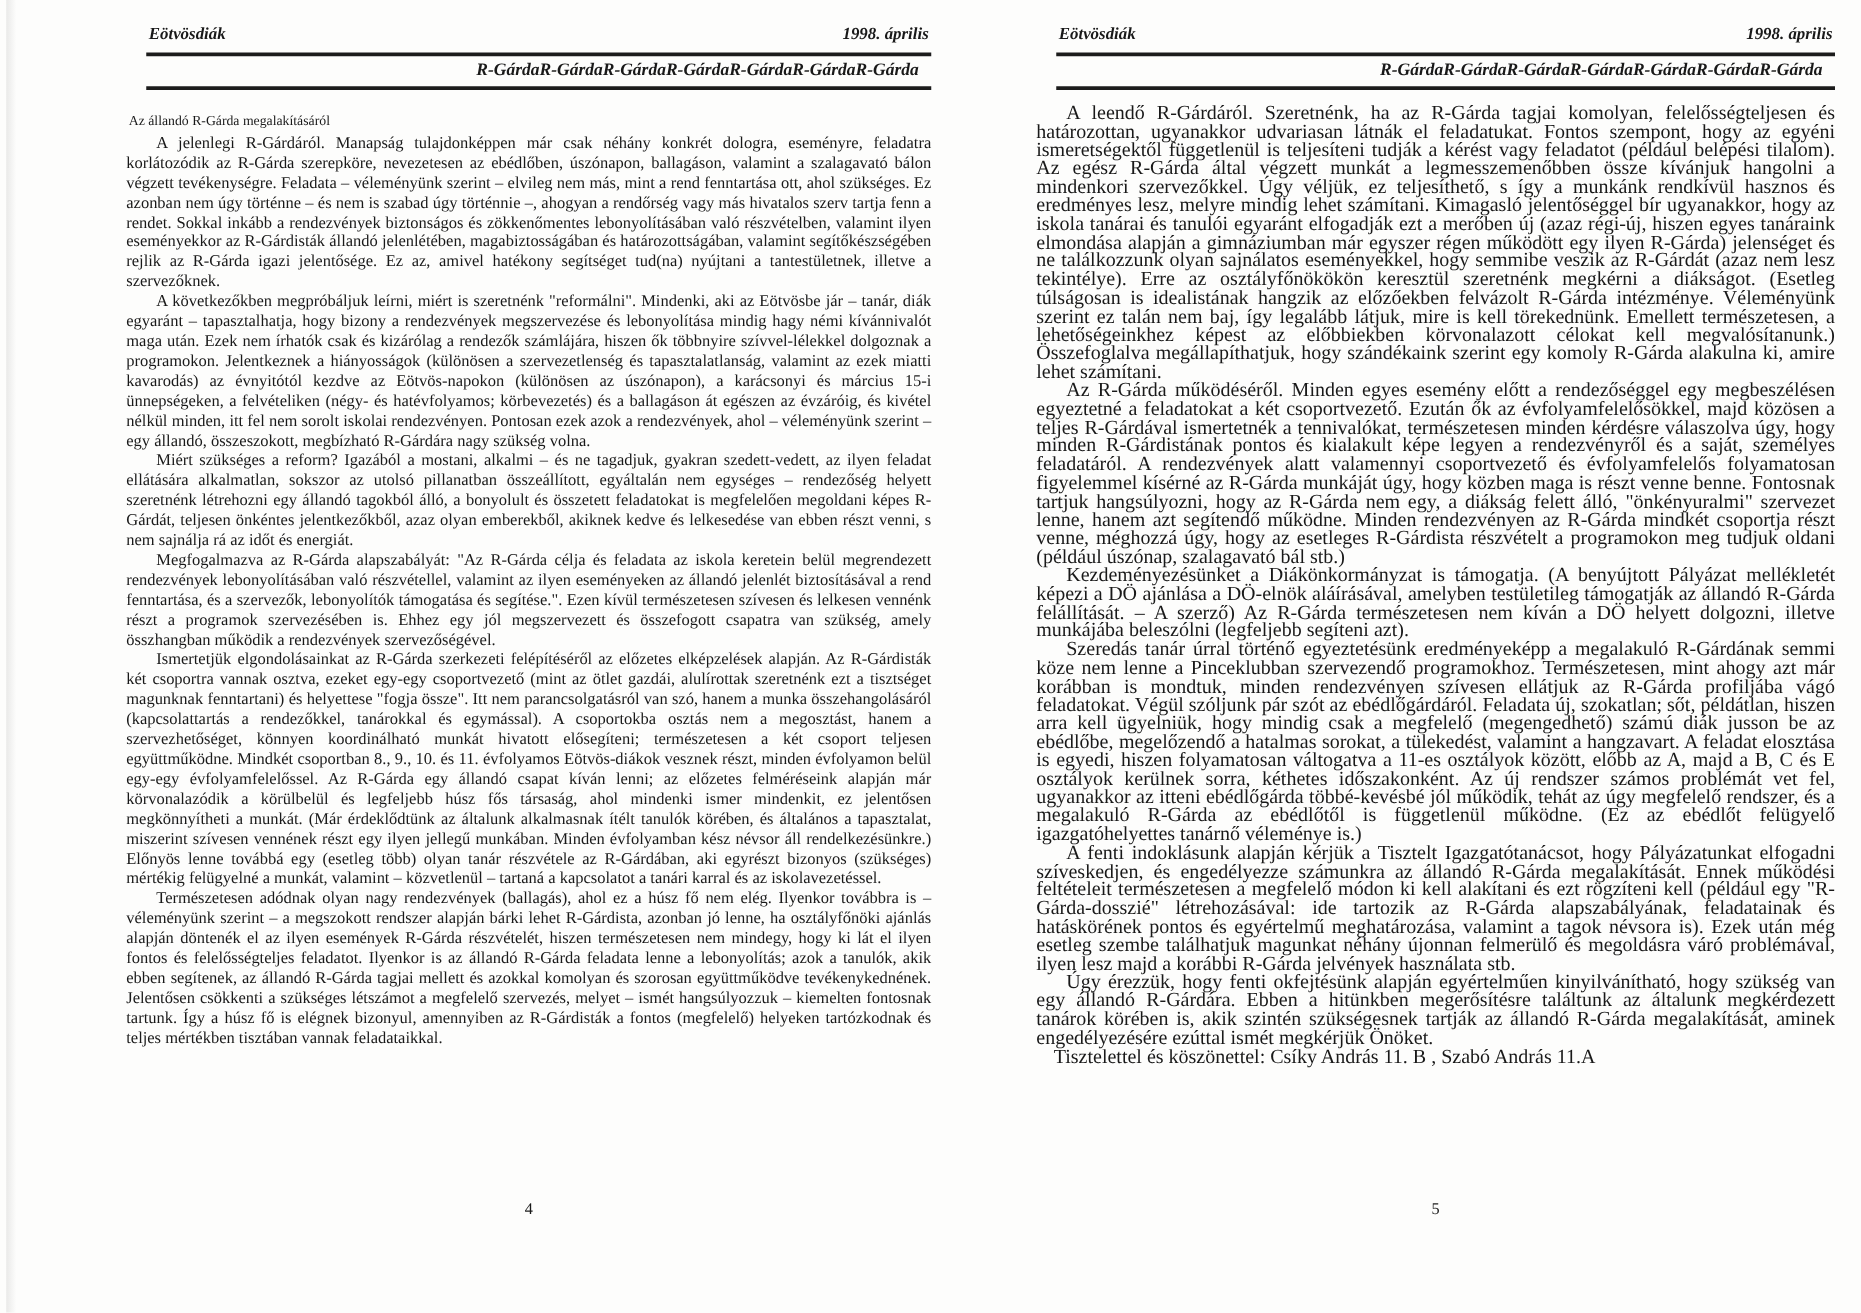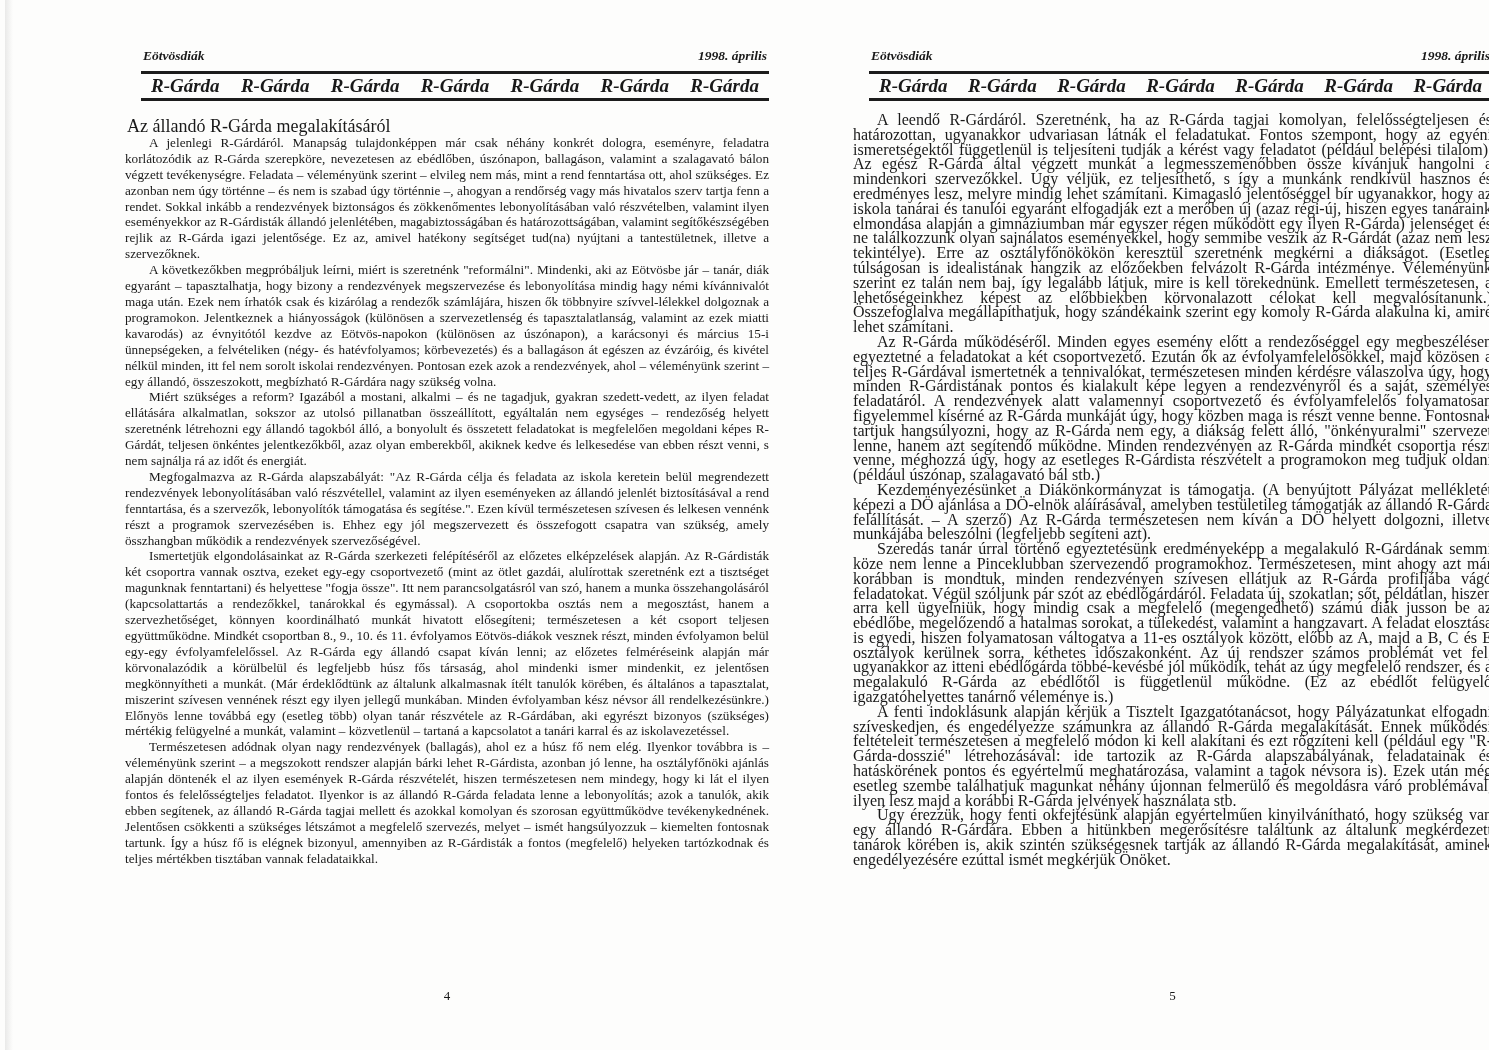--- a/index.html
+++ b/index.html
@@ -9,41 +9,41 @@
     background: #fdfdfc;
     color: #191919;
     font-family: "Liberation Serif", serif;
     position: relative;
     overflow: hidden;
   }
   .scan-edge {
     position: absolute; left: 5px; top: 0; width: 8px; height: 100%;
     background: linear-gradient(to right, rgba(60,60,60,0.10), rgba(60,60,60,0));
   }
-  .page { position: absolute; top: 48px; height: 990px; margin-left: 24px; }
+  .page { position: absolute; top: 19px; height: 990px; }
   .page--left  { left: 101px; width: 644px; }
   .page--right { left: 829px; width: 639px; }
 
   .masthead {
     display: flex; justify-content: space-between;
     font-style: italic; font-weight: bold; font-size: 13.5px; line-height: 16px;
     padding-left: 18px; padding-right: 2px;
   }
   .band {
     margin-top: 7px; margin-left: 16px;
     border-top: 3px solid #1c1c1c; border-bottom: 3px solid #1c1c1c;
     padding: 3px 10px 4px 10px;
-    display: flex; justify-content: space-between;
-    font-style: italic; font-weight: bold; font-size: 19px; line-height: 17px;
+    display: flex; justify-content: flex-end;
+    font-style: italic; font-weight: bold; font-size: 14px; line-height: 17px;
   }
 
   .body-text { font-size: 13.2px; line-height: 15.9px; }
   .body-text--right { margin-top: 12px; font-size: 16px; line-height: 14.8px; }
 
-  .title { margin: 18px 0 0 2px; font-size: 18px; }
+  .title { margin: 18px 0 0 2px; font-size: 11px; }
   .salutation { margin: 14px 0 2px 2px; }
   .para { margin: 0; text-indent: 24px; text-align: justify; }
   .signature { margin: 0; text-indent: 14px; }
   .submission { margin: 15px 0 0 0; }
 
   .pageno {
     position: absolute; top: 940px; left: 0; right: 0;
     text-align: center; font-size: 13px;
   }
 </style>
@@ -92,15 +92,16 @@
     <span>R-Gárda</span>
     <span>R-Gárda</span>
   </div>
   <div class="body-text body-text--right">
     <p class="para">A leendő R-Gárdáról. Szeretnénk, ha az R-Gárda tagjai komolyan, felelősségteljesen és határozottan, ugyanakkor udvariasan látnák el feladatukat. Fontos szempont, hogy az egyéni ismeretségektől függetlenül is teljesíteni tudják a kérést vagy feladatot (például belépési tilalom). Az egész R-Gárda által végzett munkát a legmesszemenőbben össze kívánjuk hangolni a mindenkori szervezőkkel. Úgy véljük, ez teljesíthető, s így a munkánk rendkívül hasznos és eredményes lesz, melyre mindig lehet számítani. Kimagasló jelentőséggel bír ugyanakkor, hogy az iskola tanárai és tanulói egyaránt elfogadják ezt a merőben új (azaz régi-új, hiszen egyes tanáraink elmondása alapján a gimnáziumban már egyszer régen működött egy ilyen R-Gárda) jelenséget és ne találkozzunk olyan sajnálatos eseményekkel, hogy semmibe veszik az R-Gárdát (azaz nem lesz tekintélye). Erre az osztályfőnökökön keresztül szeretnénk megkérni a diákságot. (Esetleg túlságosan is idealistának hangzik az előzőekben felvázolt R-Gárda intézménye. Véleményünk szerint ez talán nem baj, így legalább látjuk, mire is kell törekednünk. Emellett természetesen, a lehetőségeinkhez képest az előbbiekben körvonalazott célokat kell megvalósítanunk.) Összefoglalva megállapíthatjuk, hogy szándékaink szerint egy komoly R-Gárda alakulna ki, amire lehet számítani.</p>
     <p class="para">Az R-Gárda működéséről. Minden egyes esemény előtt a rendezőséggel egy megbeszélésen egyeztetné a feladatokat a két csoportvezető. Ezután ők az évfolyamfelelősökkel, majd közösen a teljes R-Gárdával ismertetnék a tennivalókat, természetesen minden kérdésre válaszolva úgy, hogy minden R-Gárdistának pontos és kialakult képe legyen a rendezvényről és a saját, személyes feladatáról. A rendezvények alatt valamennyi csoportvezető és évfolyamfelelős folyamatosan figyelemmel kísérné az R-Gárda munkáját úgy, hogy közben maga is részt venne benne. Fontosnak tartjuk hangsúlyozni, hogy az R-Gárda nem egy, a diákság felett álló, "önkényuralmi" szervezet lenne, hanem azt segítendő működne. Minden rendezvényen az R-Gárda mindkét csoportja részt venne, méghozzá úgy, hogy az esetleges R-Gárdista részvételt a programokon meg tudjuk oldani (például úszónap, szalagavató bál stb.)</p>
     <p class="para">Kezdeményezésünket a Diákönkormányzat is támogatja. (A benyújtott Pályázat mellékletét képezi a DÖ ajánlása a DÖ-elnök aláírásával, amelyben testületileg támogatják az állandó R-Gárda felállítását. – A szerző) Az R-Gárda természetesen nem kíván a DÖ helyett dolgozni, illetve munkájába beleszólni (legfeljebb segíteni azt).</p>
     <p class="para">Szeredás tanár úrral történő egyeztetésünk eredményeképp a megalakuló R-Gárdának semmi köze nem lenne a Pinceklubban szervezendő programokhoz. Természetesen, mint ahogy azt már korábban is mondtuk, minden rendezvényen szívesen ellátjuk az R-Gárda profiljába vágó feladatokat. Végül szóljunk pár szót az ebédlőgárdáról. Feladata új, szokatlan; sőt, példátlan, hiszen arra kell ügyelniük, hogy mindig csak a megfelelő (megengedhető) számú diák jusson be az ebédlőbe, megelőzendő a hatalmas sorokat, a tülekedést, valamint a hangzavart. A feladat elosztása is egyedi, hiszen folyamatosan váltogatva a 11-es osztályok között, előbb az A, majd a B, C és E osztályok kerülnek sorra, kéthetes időszakonként. Az új rendszer számos problémát vet fel, ugyanakkor az itteni ebédlőgárda többé-kevésbé jól működik, tehát az úgy megfelelő rendszer, és a megalakuló R-Gárda az ebédlőtől is függetlenül működne. (Ez az ebédlőt felügyelő igazgatóhelyettes tanárnő véleménye is.)</p>
     <p class="para">A fenti indoklásunk alapján kérjük a Tisztelt Igazgatótanácsot, hogy Pályázatunkat elfogadni szíveskedjen, és engedélyezze számunkra az állandó R-Gárda megalakítását. Ennek működési feltételeit természetesen a megfelelő módon ki kell alakítani és ezt rögzíteni kell (például egy "R-Gárda-dosszié" létrehozásával: ide tartozik az R-Gárda alapszabályának, feladatainak és hatáskörének pontos és egyértelmű meghatározása, valamint a tagok névsora is). Ezek után még esetleg szembe találhatjuk magunkat néhány újonnan felmerülő és megoldásra váró problémával, ilyen lesz majd a korábbi R-Gárda jelvények használata stb.</p>
     <p class="para">Úgy érezzük, hogy fenti okfejtésünk alapján egyértelműen kinyilvánítható, hogy szükség van egy állandó R-Gárdára. Ebben a hitünkben megerősítésre találtunk az általunk megkérdezett tanárok körében is, akik szintén szükségesnek tartják az állandó R-Gárda megalakítását, aminek engedélyezésére ezúttal ismét megkérjük Önöket.</p>
+    <p class="signature">Tisztelettel és köszönettel: Csíky András 11. B , Szabó András 11.A</p>
   </div>
   <div class="pageno">5</div>
 </div>
 
 </body></html>

